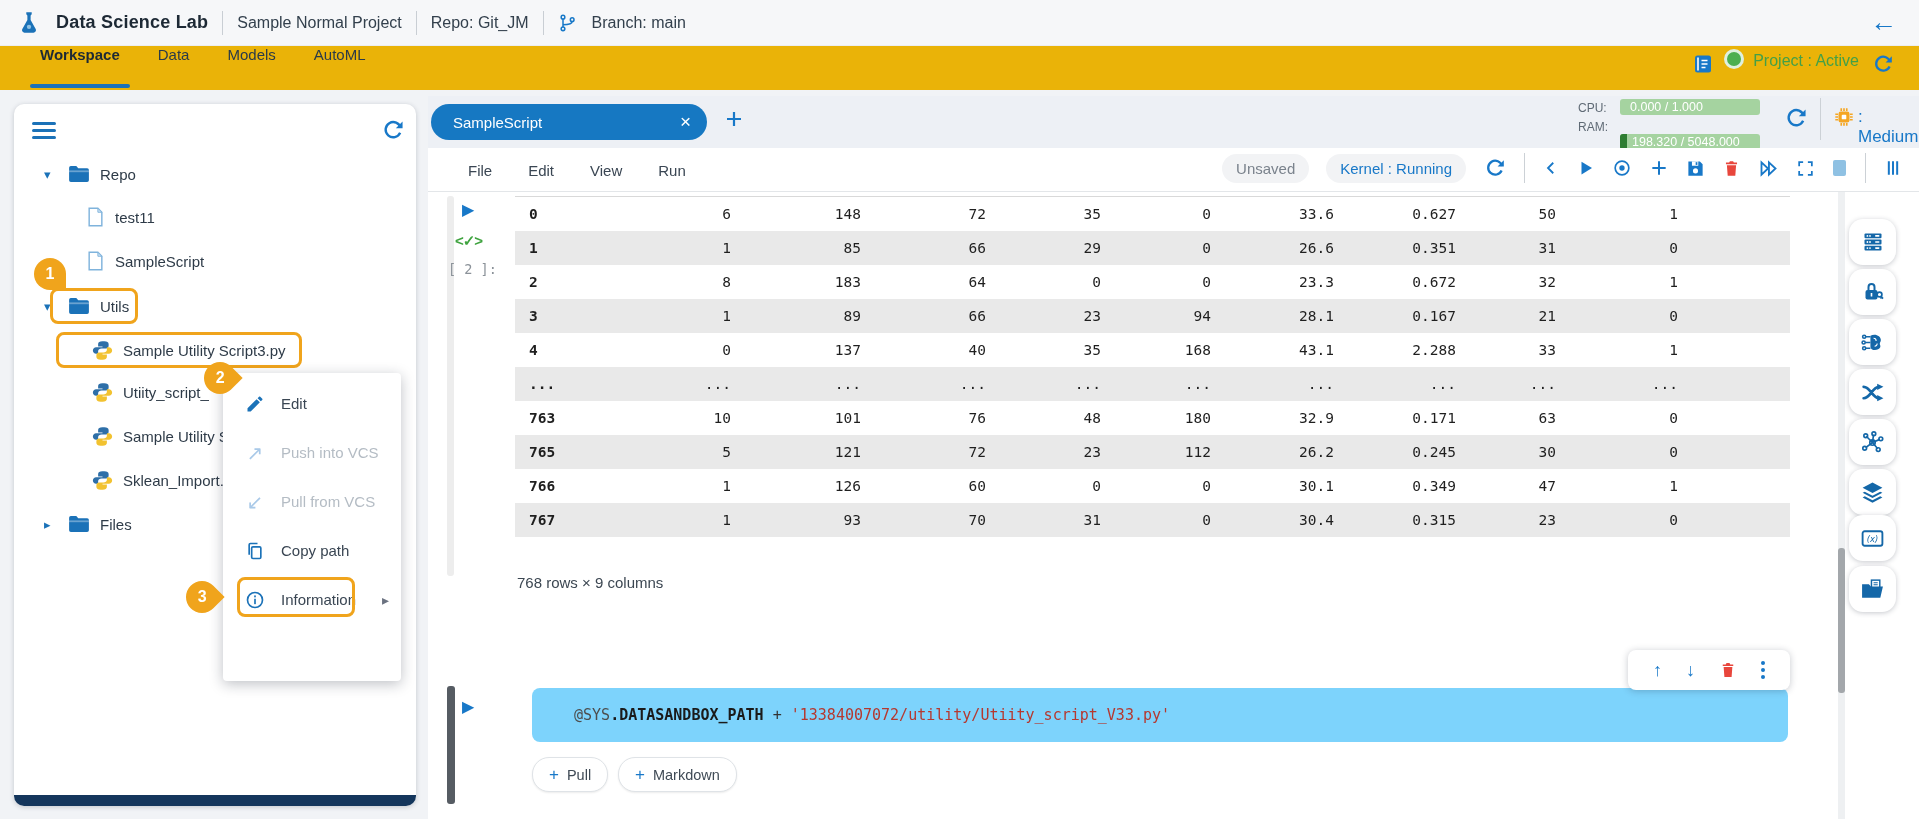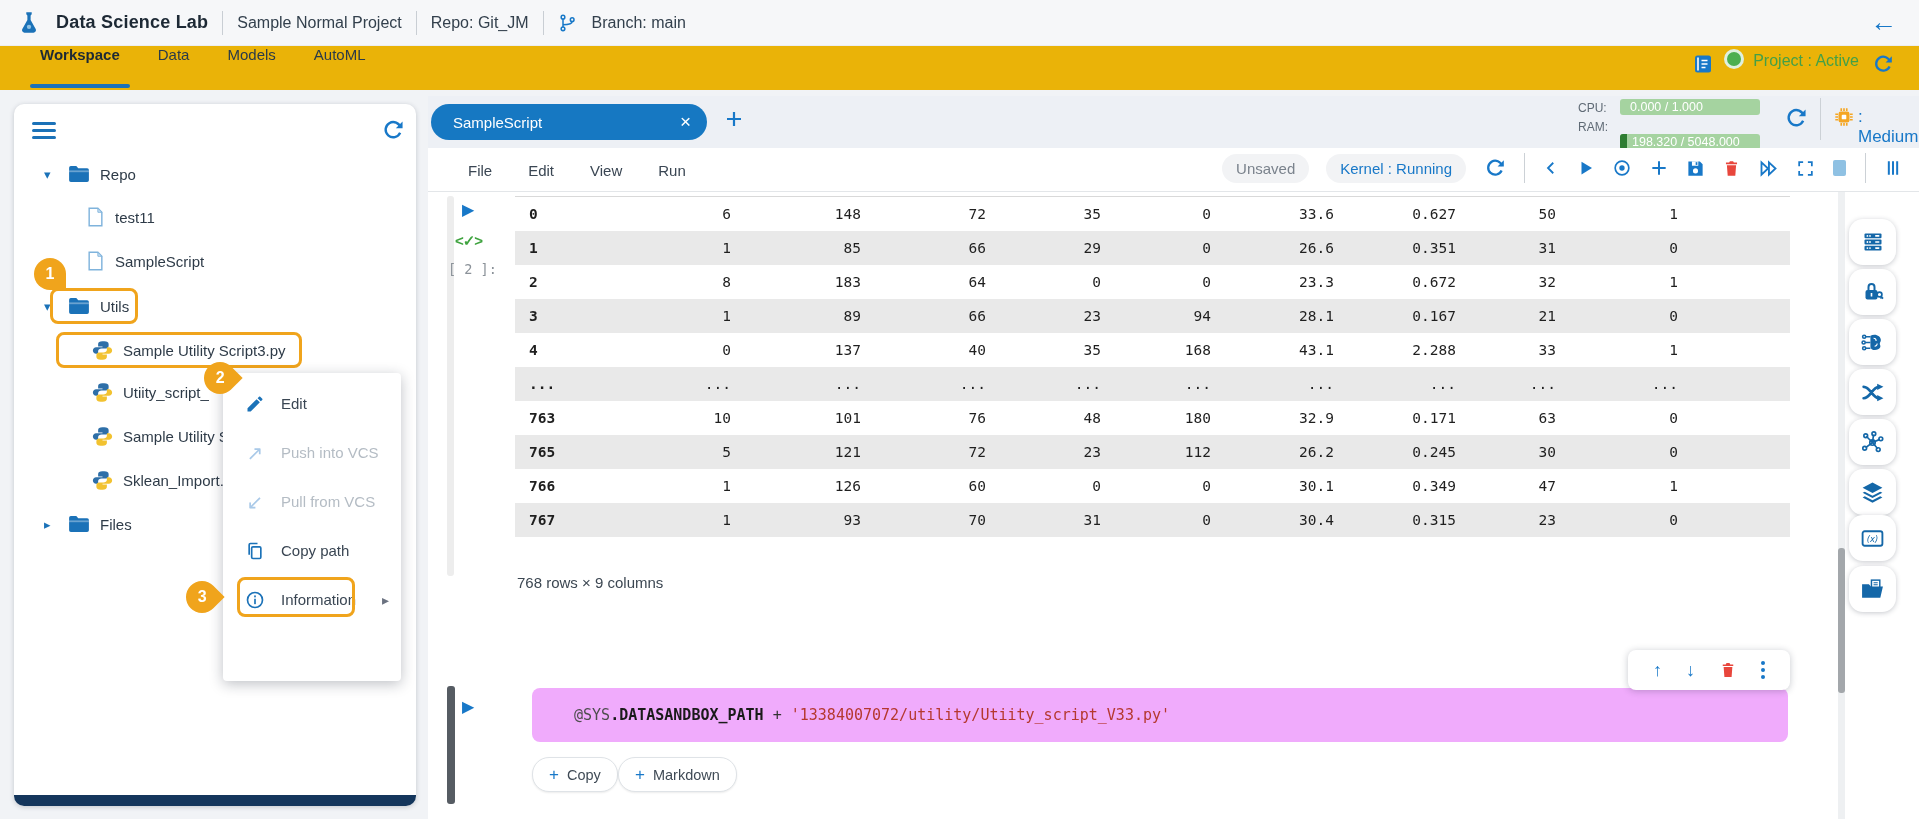--- a/index.html
+++ b/index.html
@@ -87,21 +87,21 @@
   .exec-label { font-family:"DejaVu Sans Mono", monospace; font-size:13.5px; color:#8b9299; }
 
   table.data { border-collapse:collapse; table-layout:fixed; width:1275px; border-top:1px solid #d9d9d9; }
   table.data td { height:34px; font-family:"DejaVu Sans Mono", monospace; font-size:14.5px; color:#1f1f1f;
                   text-align:right; padding-right:4px; white-space:nowrap; }
   table.data tr:nth-child(even) { background:#e9e9e9; }
   table.data td.idx { font-weight:bold; text-align:left; padding-left:14px; }
   table.data td:last-child { padding-right:112px; }
   .tbl-summary { font-size:15px; color:#3c4752; }
 
-  .code-cell { left:532px; top:688px; width:1256px; height:54px; background:#f0abfc; border-radius:8px;
+  .code-cell { left:532px; top:688px; width:1256px; height:54px; background:#7dd3fc; border-radius:8px;
                display:flex; align-items:center; padding-left:42px; font-family:"DejaVu Sans Mono", monospace;
                font-size:15px; cursor:text; }
   .code-prefix { color:#4d4d4d; }
   .code-member { color:#1a1a1a; font-weight:bold; }
   .code-op { color:#333; white-space:pre; }
   .code-str { color:#b5382f; }
 
   .cell-toolbar { left:1628px; top:650px; width:162px; height:40px; background:#fff; border-radius:8px;
                   box-shadow:0 1px 7px rgba(30,40,60,.25); display:flex; align-items:center; justify-content:center; gap:24px; }
   .arrow-glyph { color:#1878c8; font-size:18px; font-weight:bold; cursor:pointer; }
@@ -577,21 +577,21 @@
   </span>
   <span class="kebab">
       <i></i>
       <i></i>
       <i></i>
     </span>
 </div>
 
 <div class="add-btn" style="left:532px;">
   <span class="add-plus">+</span>
-  <span>Copy</span>
+  <span>Pull</span>
 </div>
 <div class="add-btn" style="left:618px;">
   <span class="add-plus">+</span>
   <span>Markdown</span>
 </div>
 
 <div class="abs scroll-track"></div>
 <div class="abs scroll-thumb"></div>
 
 <div class="rail-card" style="top:219px;">

